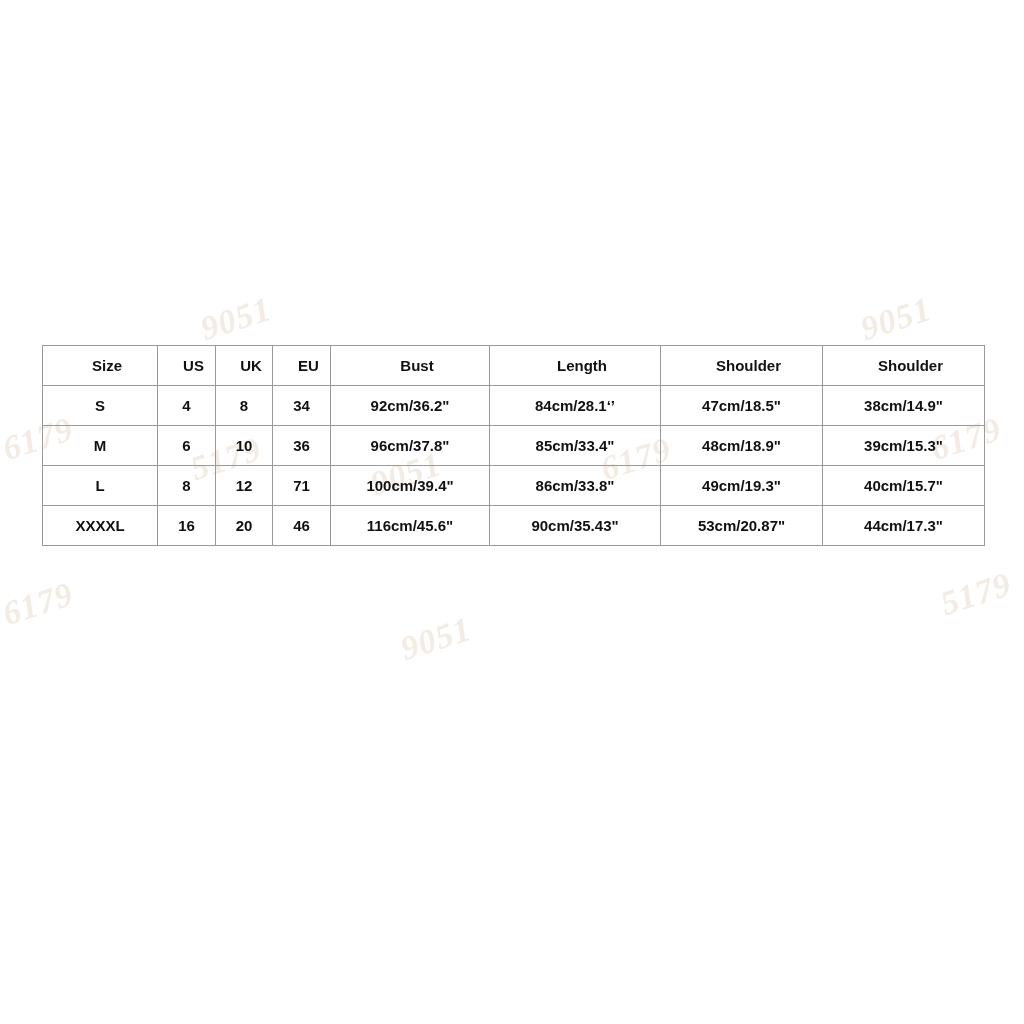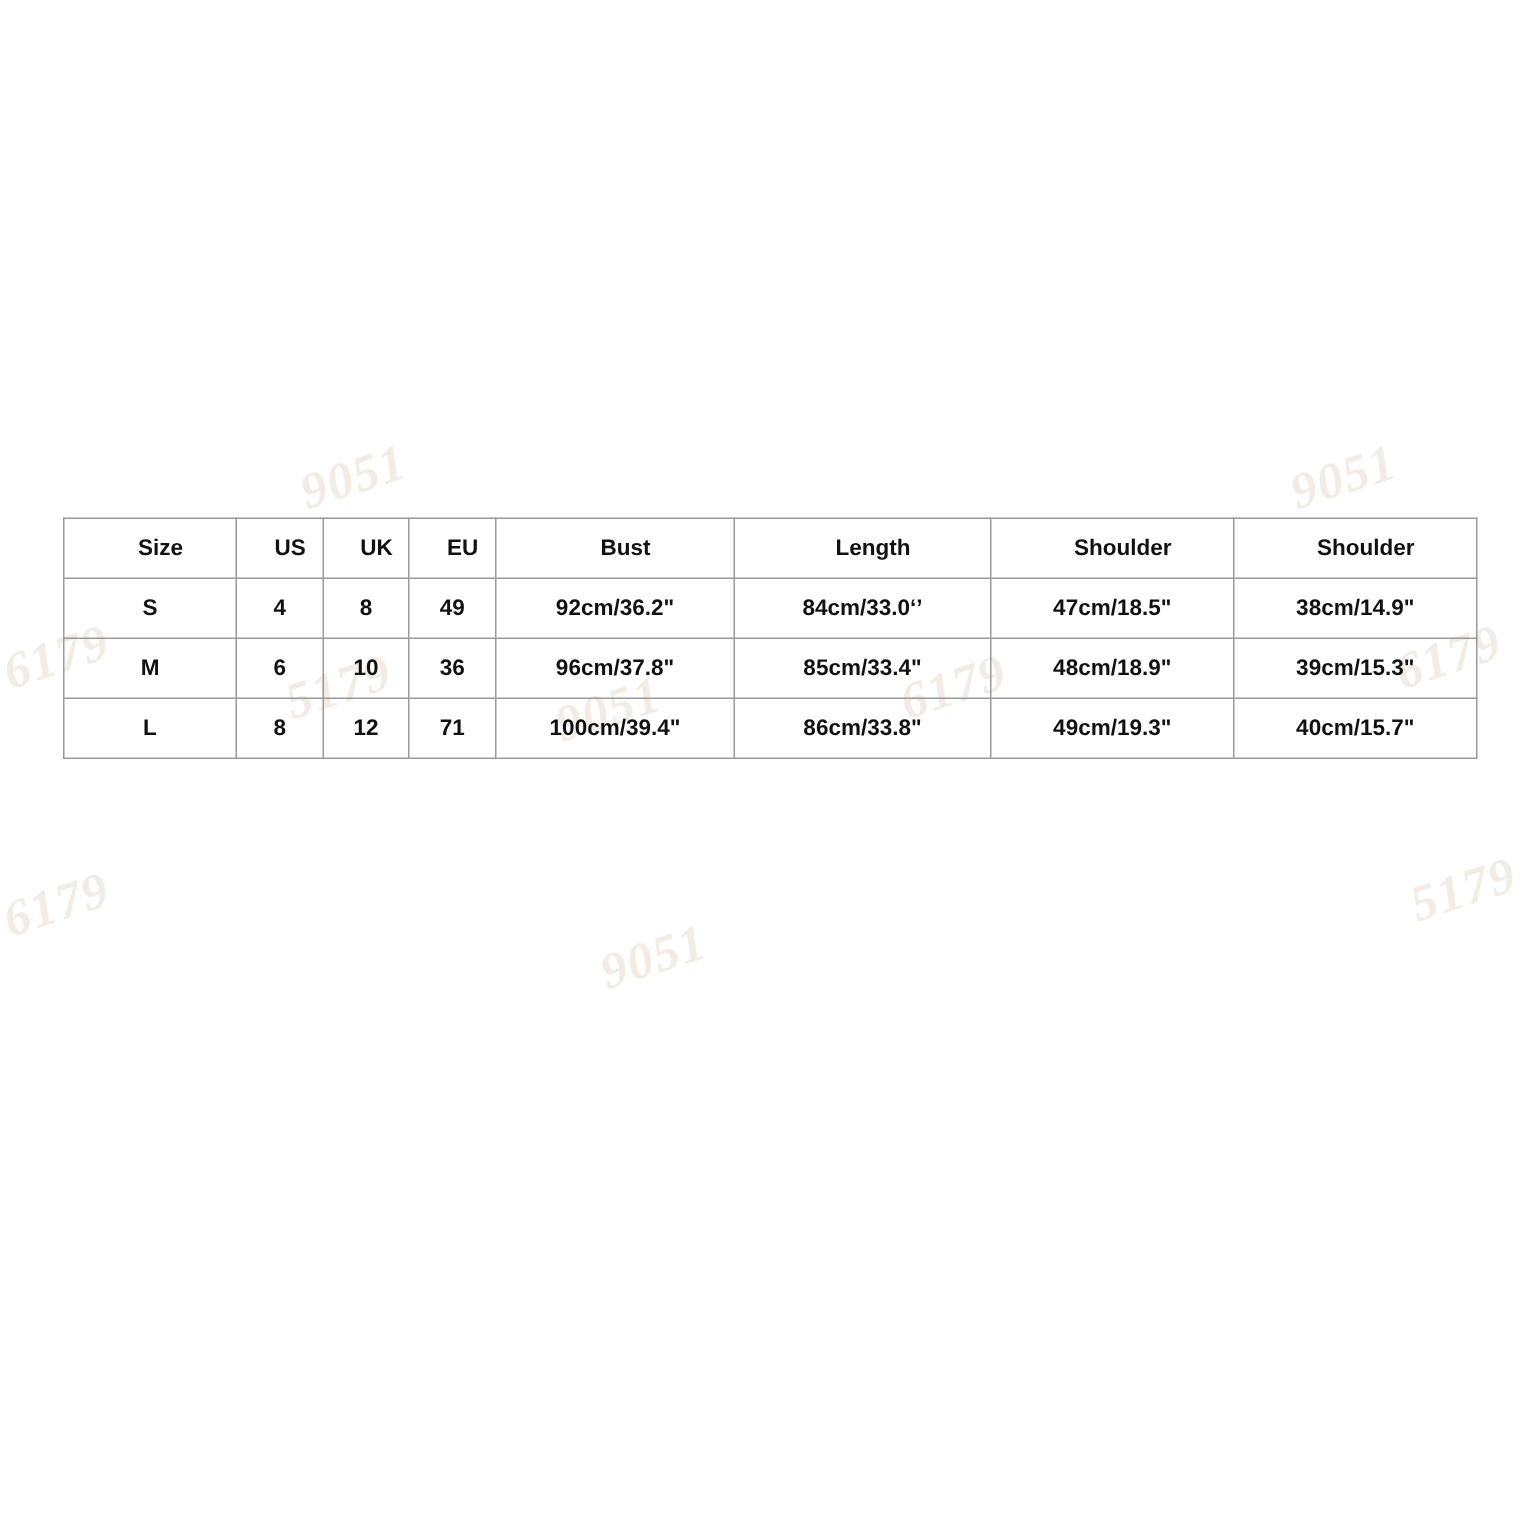--- a/index.html
+++ b/index.html
@@ -117,23 +117,23 @@
         <th>Length</th>
         <th>Shoulder</th>
         <th>Shoulder</th>
       </tr>
     </thead>
     <tbody id="chart-body">
         <tr>
           <td class="cell-size">S</td>
           <td class="cell-num">4</td>
           <td class="cell-num">8</td>
-          <td class="cell-num">49</td>
+          <td class="cell-num">34</td>
           <td class="cell-num">92cm/36.2"</td>
-          <td class="cell-num">84cm/33.0‘’</td>
+          <td class="cell-num">84cm/28.1‘’</td>
           <td class="cell-num">47cm/18.5"</td>
           <td class="cell-num">38cm/14.9"</td>
         </tr>
         <tr>
           <td class="cell-size">M</td>
           <td class="cell-num">6</td>
           <td class="cell-num">10</td>
           <td class="cell-num">36</td>
           <td class="cell-num">96cm/37.8"</td>
           <td class="cell-num">85cm/33.4"</td>
@@ -143,15 +143,25 @@
         <tr>
           <td class="cell-size">L</td>
           <td class="cell-num">8</td>
           <td class="cell-num">12</td>
           <td class="cell-num">71</td>
           <td class="cell-num">100cm/39.4"</td>
           <td class="cell-num">86cm/33.8"</td>
           <td class="cell-num">49cm/19.3"</td>
           <td class="cell-num">40cm/15.7"</td>
         </tr>
+        <tr>
+          <td class="cell-size">XXXXL</td>
+          <td class="cell-num">16</td>
+          <td class="cell-num">20</td>
+          <td class="cell-num">46</td>
+          <td class="cell-num">116cm/45.6"</td>
+          <td class="cell-num">90cm/35.43"</td>
+          <td class="cell-num">53cm/20.87"</td>
+          <td class="cell-num">44cm/17.3"</td>
+        </tr>
       </tbody>
   </table>
 </div>
 
 </body></html>

